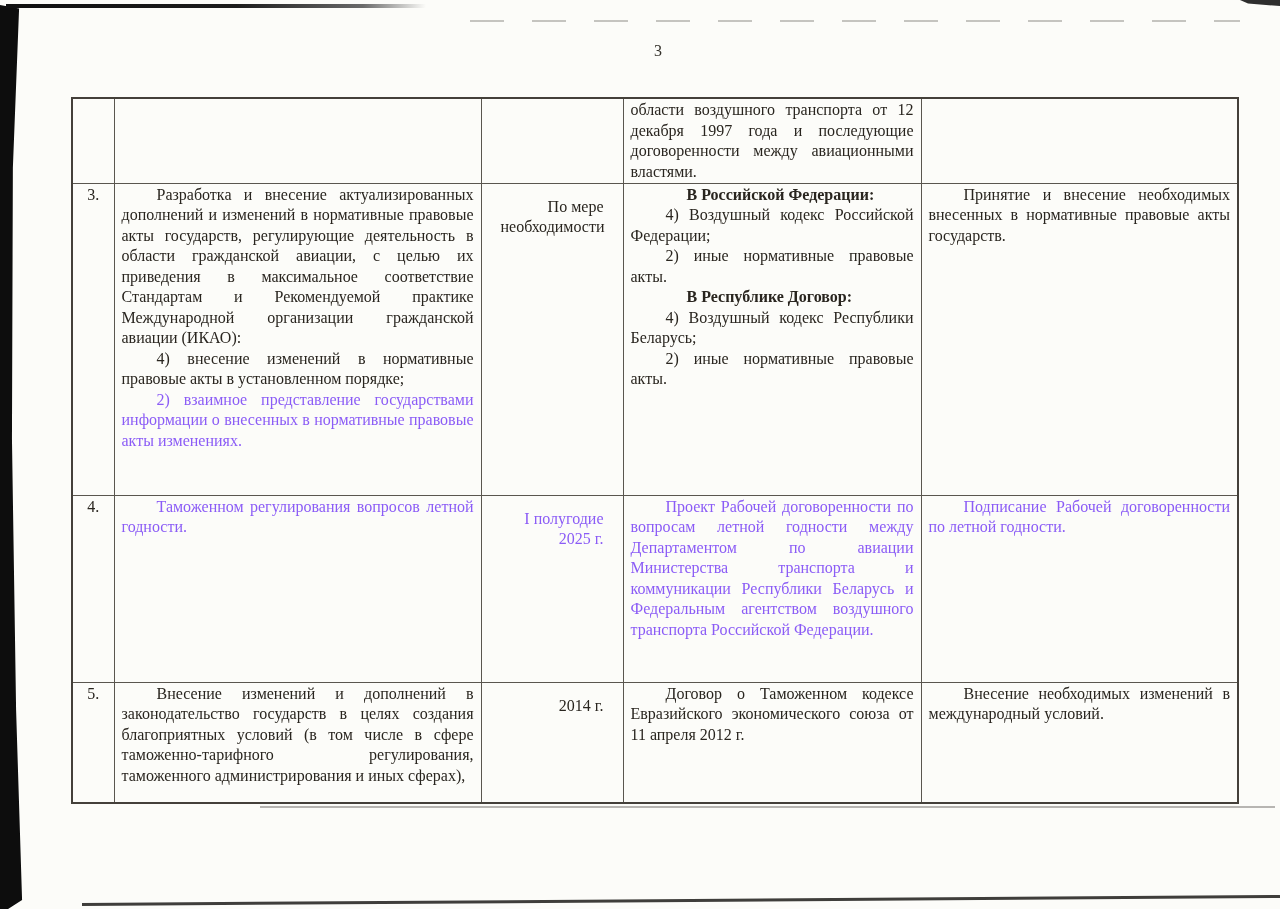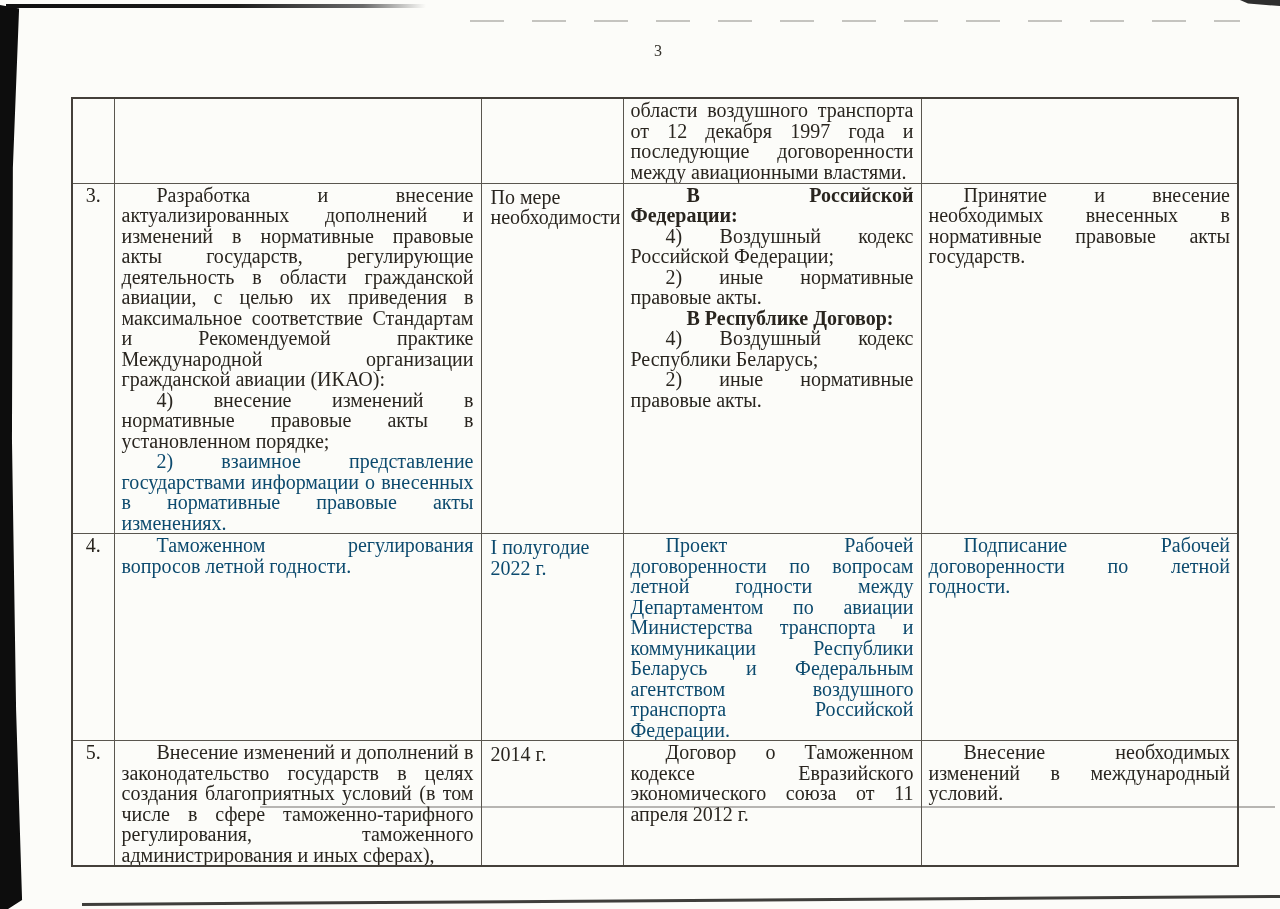--- a/index.html
+++ b/index.html
@@ -13,33 +13,33 @@
     position:absolute; left:646px; top:42px; width:24px;
     text-align:center; font-size:16px; color:#33302a;
   }
   .doc-table {
     position:absolute; left:71px; top:97px; width:1166px;
     border-collapse:collapse; table-layout:fixed;
     border:2px solid #44403a;
   }
   .doc-table td {
     border:1px solid #5a564f; vertical-align:top;
-    padding:1px 7px 0 7px; font-size:20px; line-height:20.5px;
+    padding:1px 7px 0 7px; font-size:16px; line-height:20.5px;
     overflow:hidden;
   }
   tr.r0 { height:85px; }
   tr.r1 { height:312px; }
   tr.r2 { height:187px; }
   tr.r3 { height:121px; }
   .cell-num { text-align:center; padding:1px 2px 0 2px !important; }
   .para { margin:0; text-align:justify; text-indent:35px; }
   .para.no-indent { text-indent:0; }
   .para.heading { font-weight:bold; text-indent:56px; }
-  .faded { color:#0c4a6e; }
-  .term { margin:2px; text-align:left; text-indent:0; }
+  .faded { color:#8b5cf6; }
+  .term { margin:12px; text-align:right; text-indent:0; }
   
   .edge-left {
     position:absolute; left:0; top:5px; width:23px; height:904px;
     background:#0d0d0d;
     clip-path:polygon(0 0, 83% 0.4%, 56% 18%, 52% 48%, 70% 78%, 96% 99%, 35% 100%, 0 100%);
   }
   .edge-top {
     position:absolute; left:6px; top:4px; width:420px; height:4px;
     background:linear-gradient(to right,#101010 0%,#1c1c1c 55%,#6a6a6a 85%,rgba(150,150,150,0) 100%);
   }
@@ -116,21 +116,21 @@
         <p class="para">Принятие и внесение необходимых внесенных в нормативные правовые акты государств.</p>
       </td>
     </tr>
 
     <tr class="r2">
       <td class="cell-num">4.</td>
       <td>
         <p class="para faded">Таможенном регулирования вопросов летной годности.</p>
       </td>
       <td>
-        <p class="term faded">I полугодие 2022 г.</p>
+        <p class="term faded">I полугодие 2025 г.</p>
       </td>
       <td>
         <p class="para faded">Проект Рабочей договоренности по вопросам летной годности между Департаментом по авиации Министерства транспорта и коммуникации Республики Беларусь и Федеральным агентством воздушного транспорта Российской Федерации.</p>
       </td>
       <td>
         <p class="para faded">Подписание Рабочей договоренности по летной годности.</p>
       </td>
     </tr>
 
     <tr class="r3">

